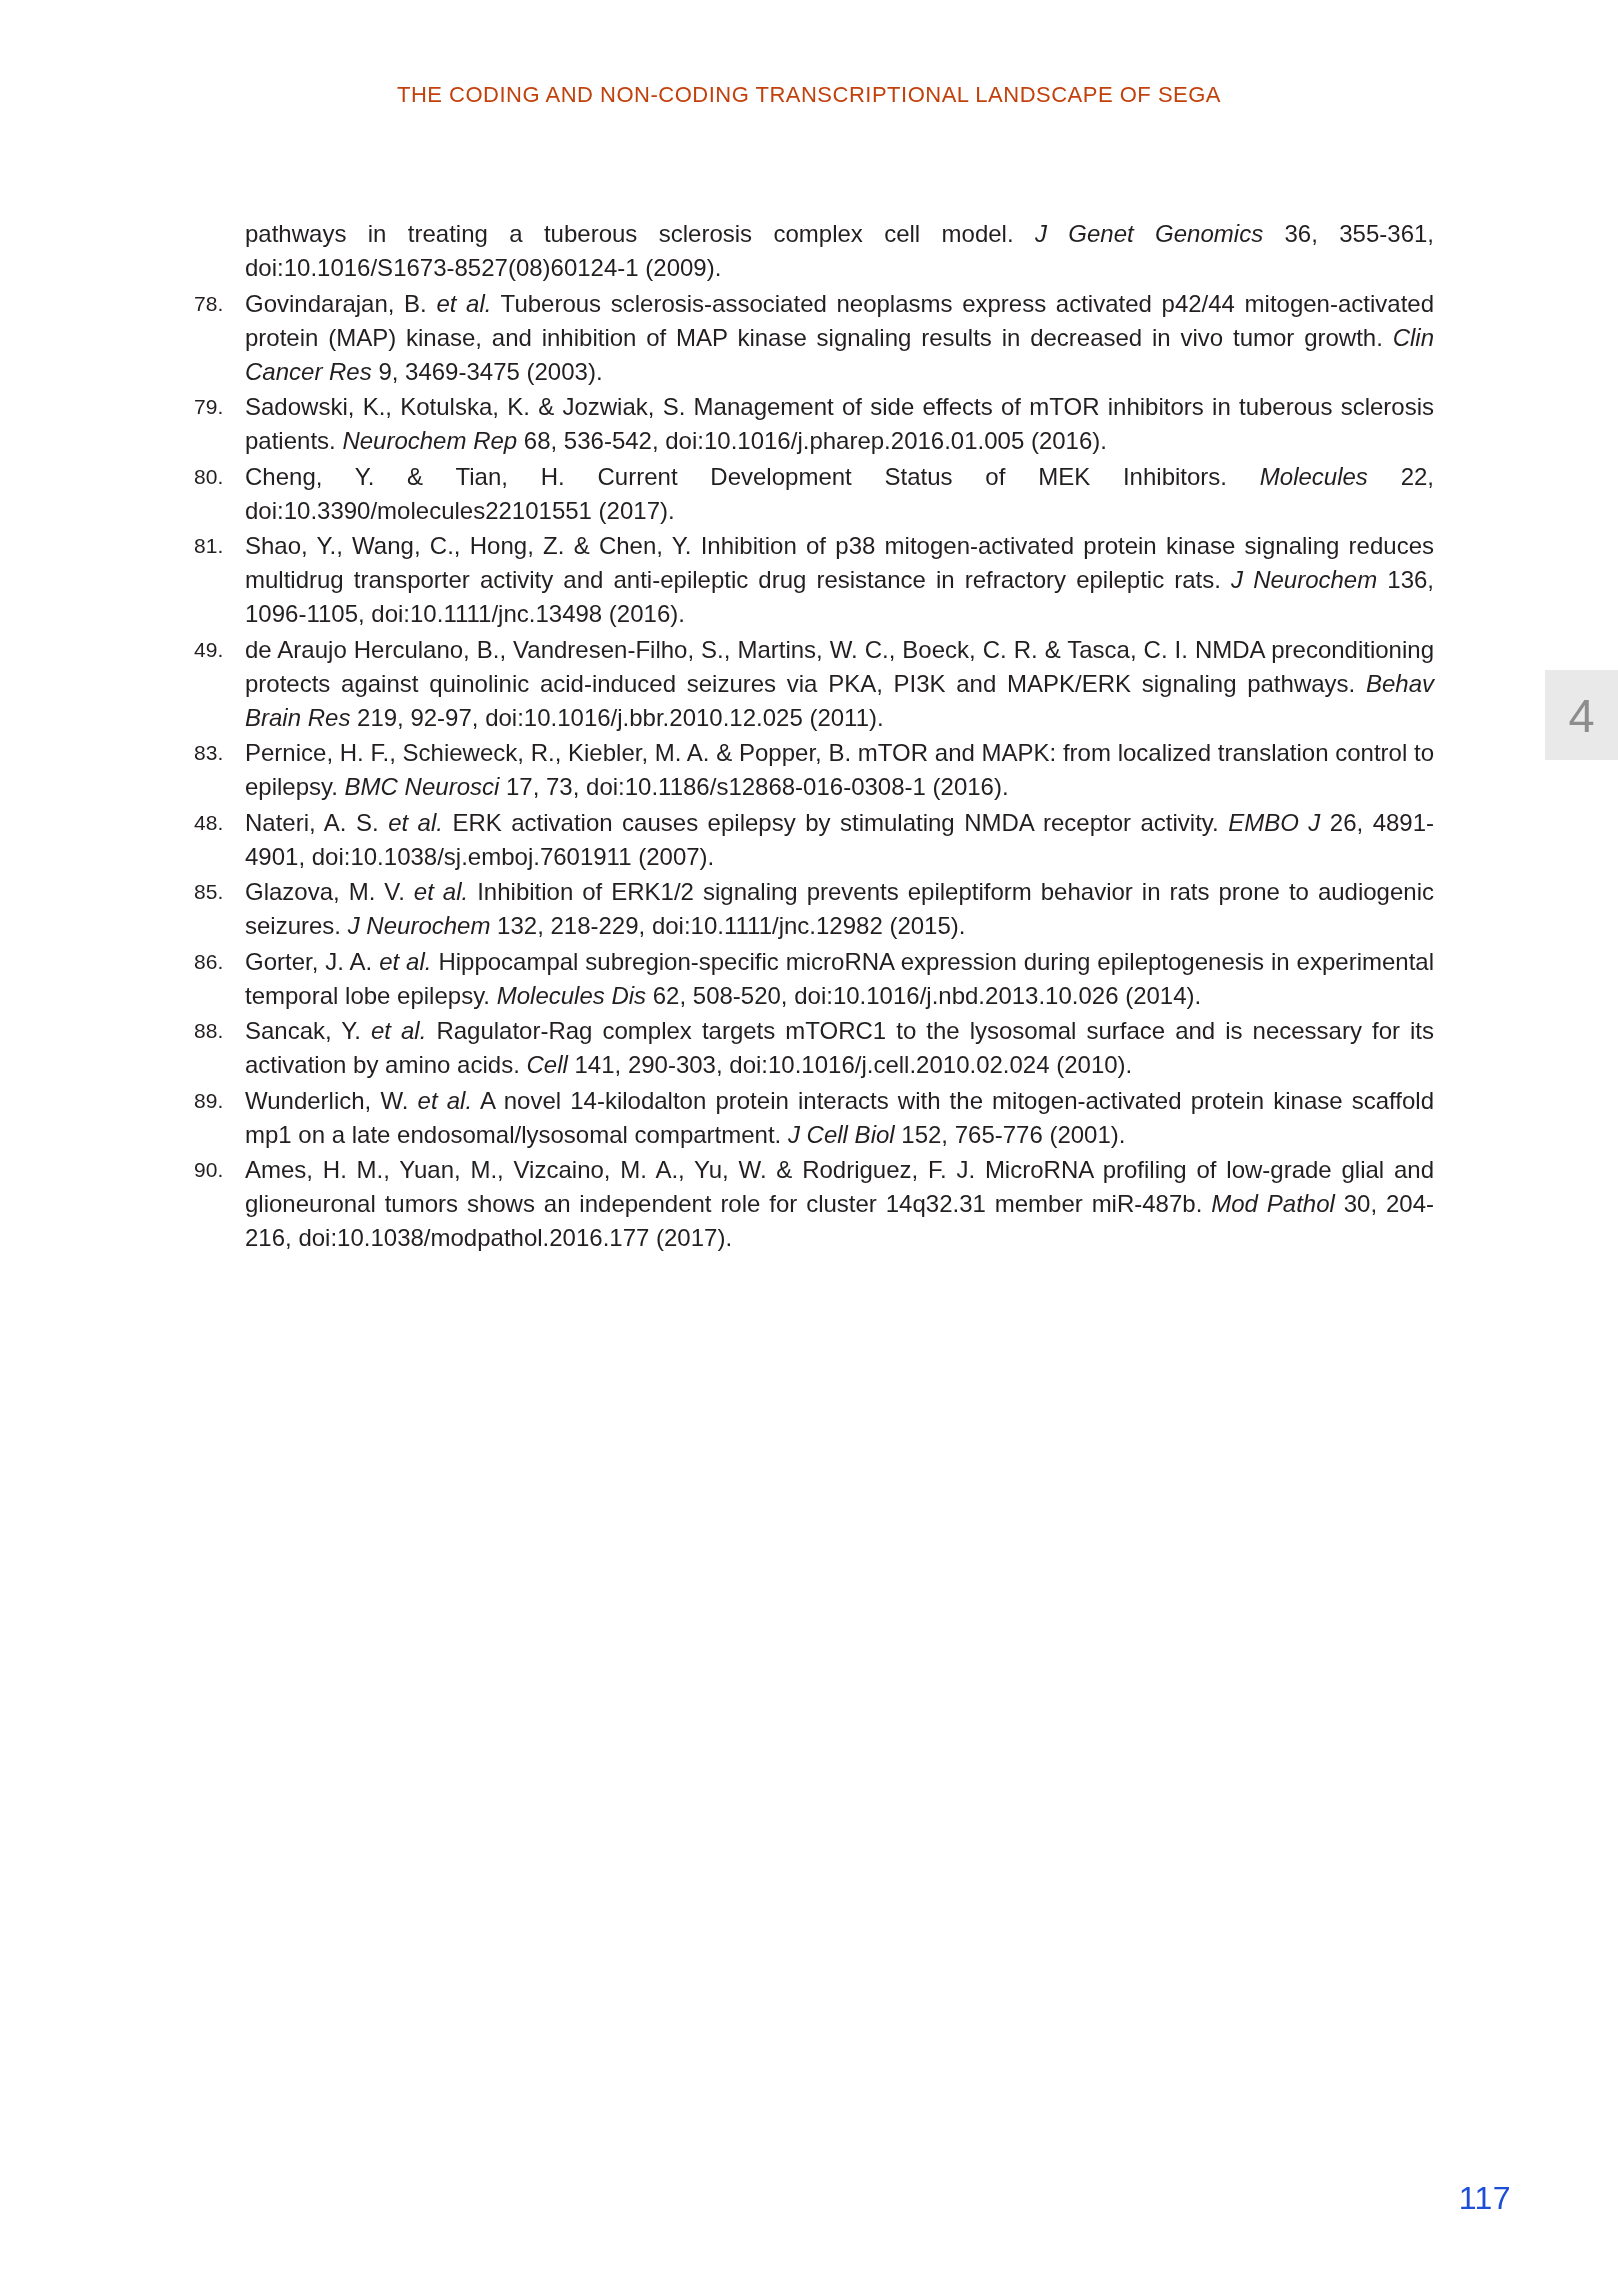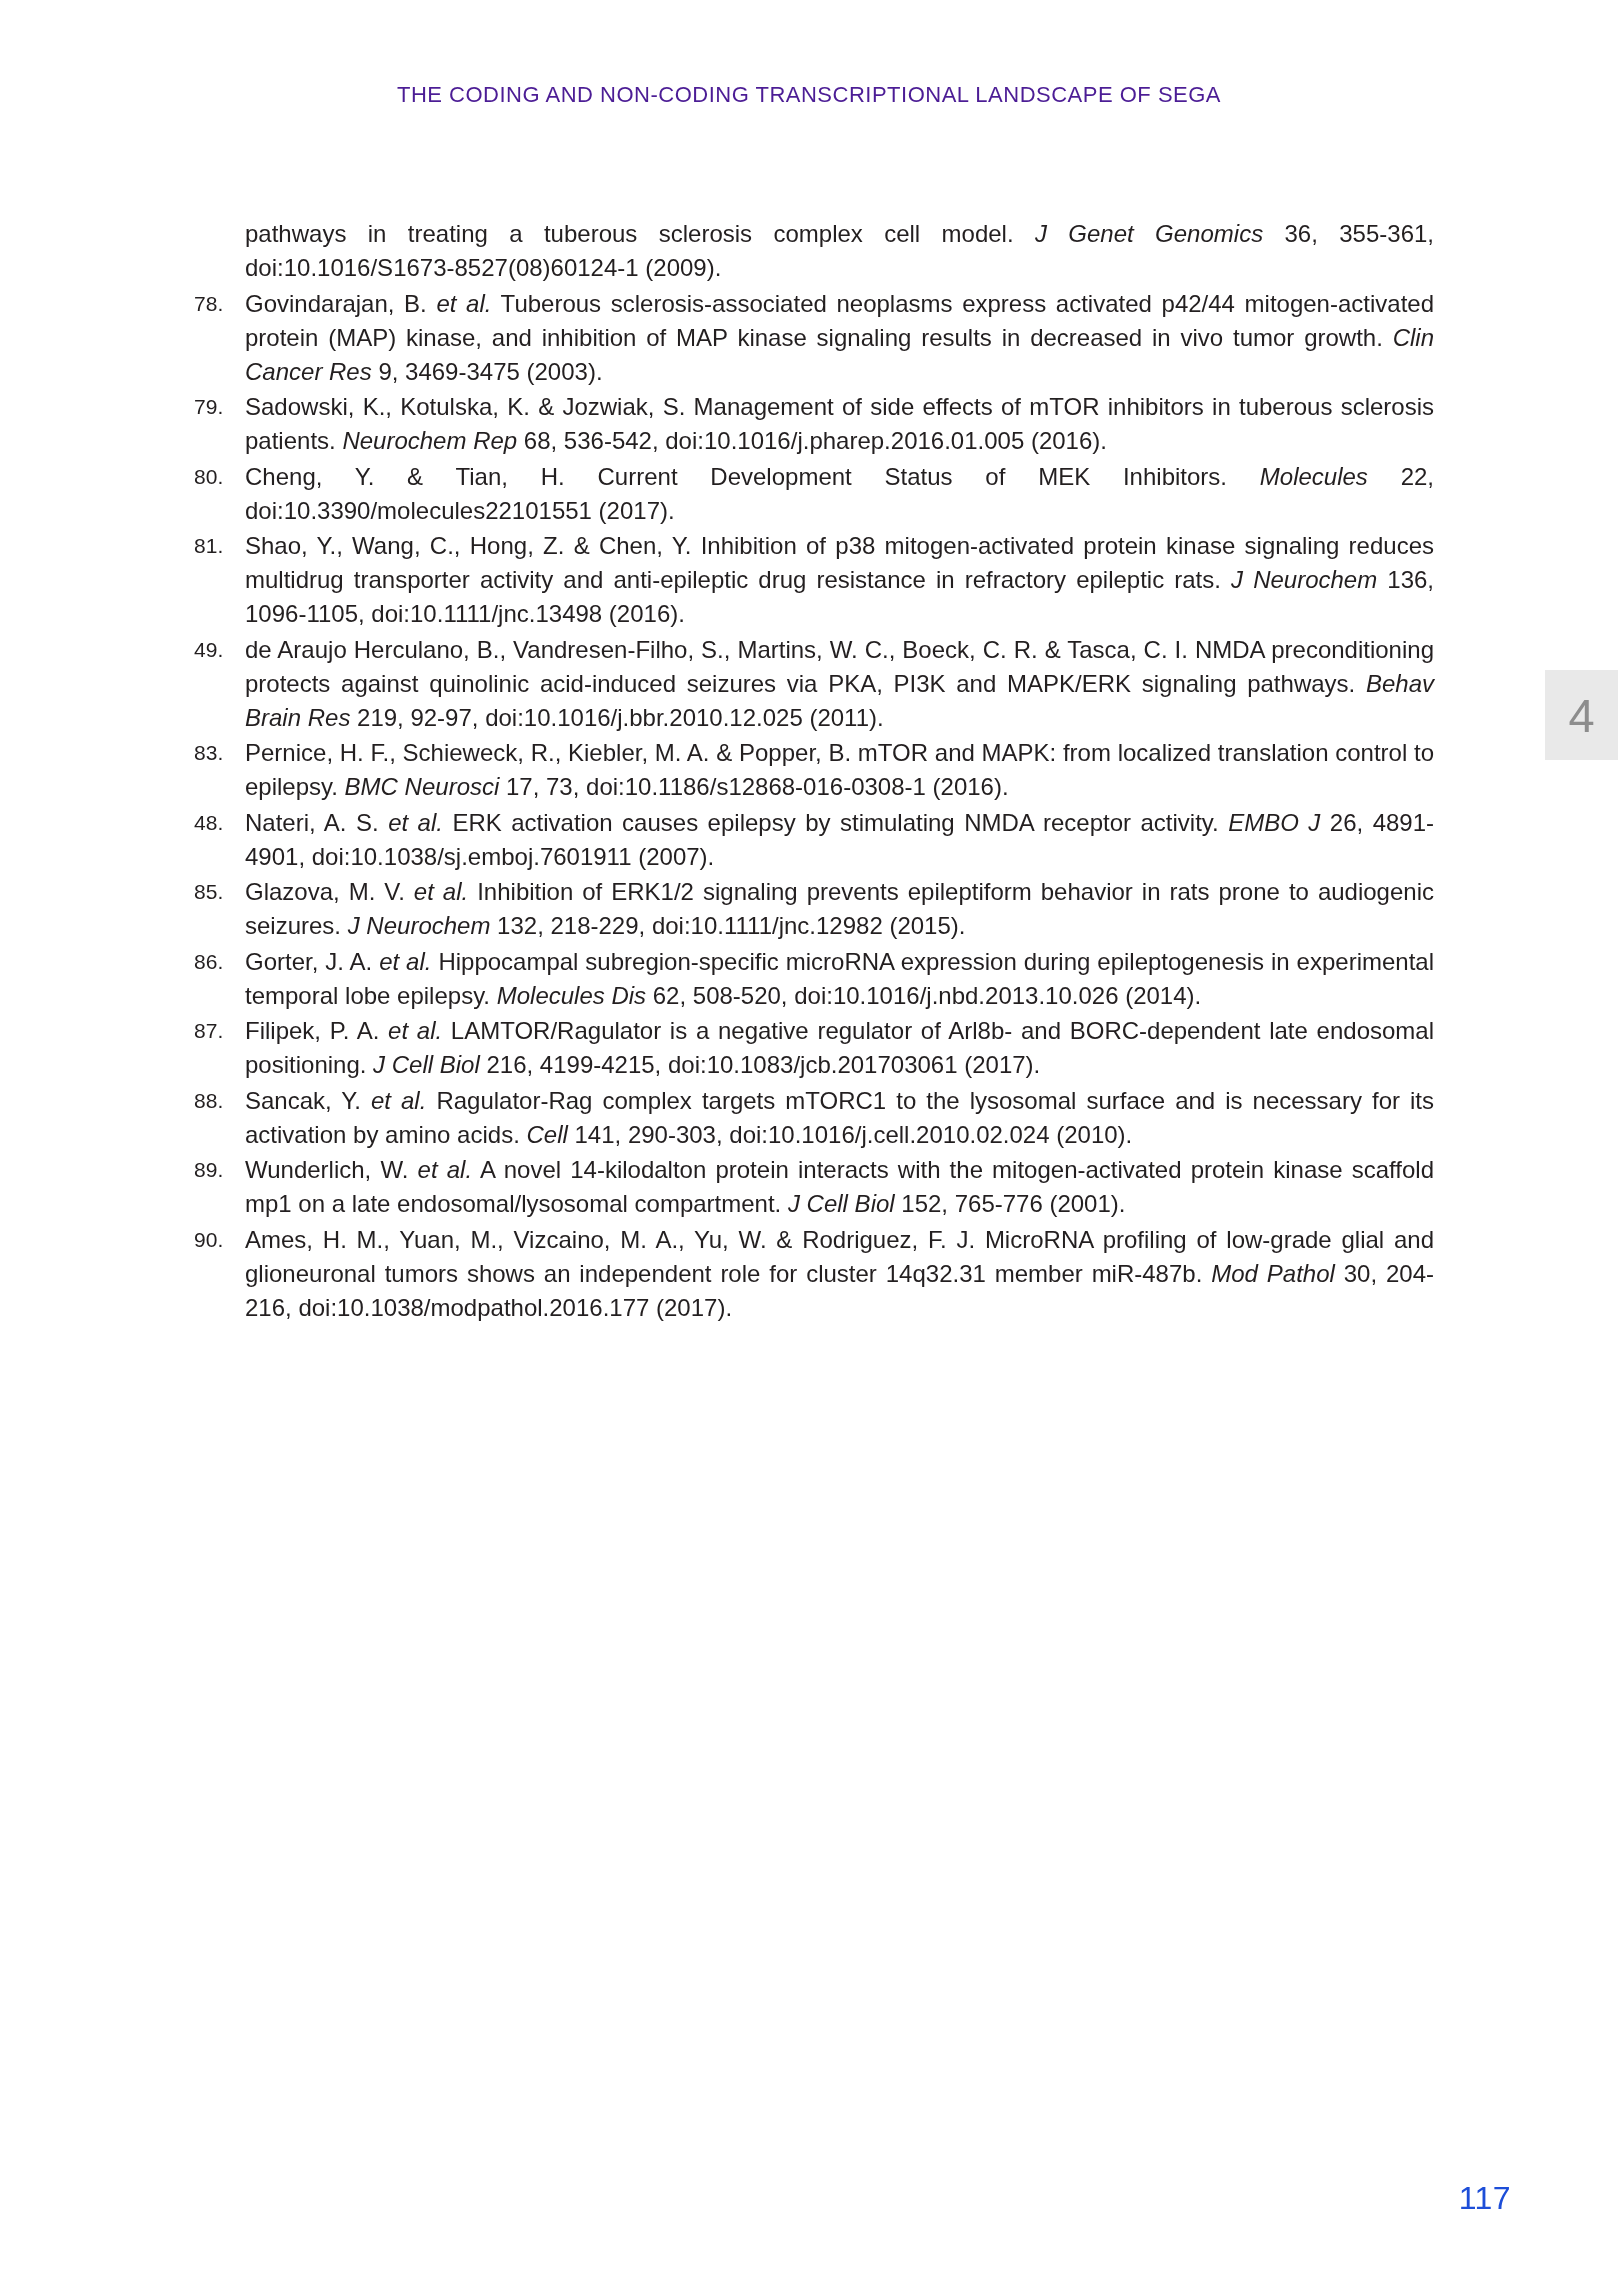--- a/index.html
+++ b/index.html
@@ -20,21 +20,21 @@
     inset: 0;
   }
   .running-head {
     position: absolute;
     top: 82px;
     left: 0;
     right: 0;
     text-align: center;
     font-size: 22px;
     letter-spacing: 0.5px;
-    color: #4c1d95;
+    color: #c2410c;
     font-weight: 400;
   }
   .chapter-tab {
     position: absolute;
     right: 0;
     top: 670px;
     width: 73px;
     height: 90px;
     background: #e9e9e9;
     display: flex;
@@ -137,24 +137,20 @@
       </div>
       <div class="ref-row">
         <div class="ref-num">85.</div>
         <div class="ref-body">Glazova, M. V. <i>et al.</i> Inhibition of ERK1/2 signaling prevents epileptiform behavior in rats prone to audiogenic seizures. <i>J Neurochem</i> 132, 218-229, doi:10.1111/jnc.12982 (2015).</div>
       </div>
       <div class="ref-row">
         <div class="ref-num">86.</div>
         <div class="ref-body">Gorter, J. A. <i>et al.</i> Hippocampal subregion-specific microRNA expression during epileptogenesis in experimental temporal lobe epilepsy. <i>Molecules Dis</i> 62, 508-520, doi:10.1016/j.nbd.2013.10.026 (2014).</div>
       </div>
       <div class="ref-row">
-        <div class="ref-num">87.</div>
-        <div class="ref-body">Filipek, P. A. <i>et al.</i> LAMTOR/Ragulator is a negative regulator of Arl8b- and BORC-dependent late endosomal positioning. <i>J Cell Biol</i> 216, 4199-4215, doi:10.1083/jcb.201703061 (2017).</div>
-      </div>
-      <div class="ref-row">
         <div class="ref-num">88.</div>
         <div class="ref-body">Sancak, Y. <i>et al.</i> Ragulator-Rag complex targets mTORC1 to the lysosomal surface and is necessary for its activation by amino acids. <i>Cell</i> 141, 290-303, doi:10.1016/j.cell.2010.02.024 (2010).</div>
       </div>
       <div class="ref-row">
         <div class="ref-num">89.</div>
         <div class="ref-body">Wunderlich, W. <i>et al.</i> A novel 14-kilodalton protein interacts with the mitogen-activated protein kinase scaffold mp1 on a late endosomal/lysosomal compartment. <i>J Cell Biol</i> 152, 765-776 (2001).</div>
       </div>
       <div class="ref-row">
         <div class="ref-num">90.</div>
         <div class="ref-body">Ames, H. M., Yuan, M., Vizcaino, M. A., Yu, W. &amp; Rodriguez, F. J. MicroRNA profiling of low-grade glial and glioneuronal tumors shows an independent role for cluster 14q32.31 member miR-487b. <i>Mod Pathol</i> 30, 204-216, doi:10.1038/modpathol.2016.177 (2017).</div>

